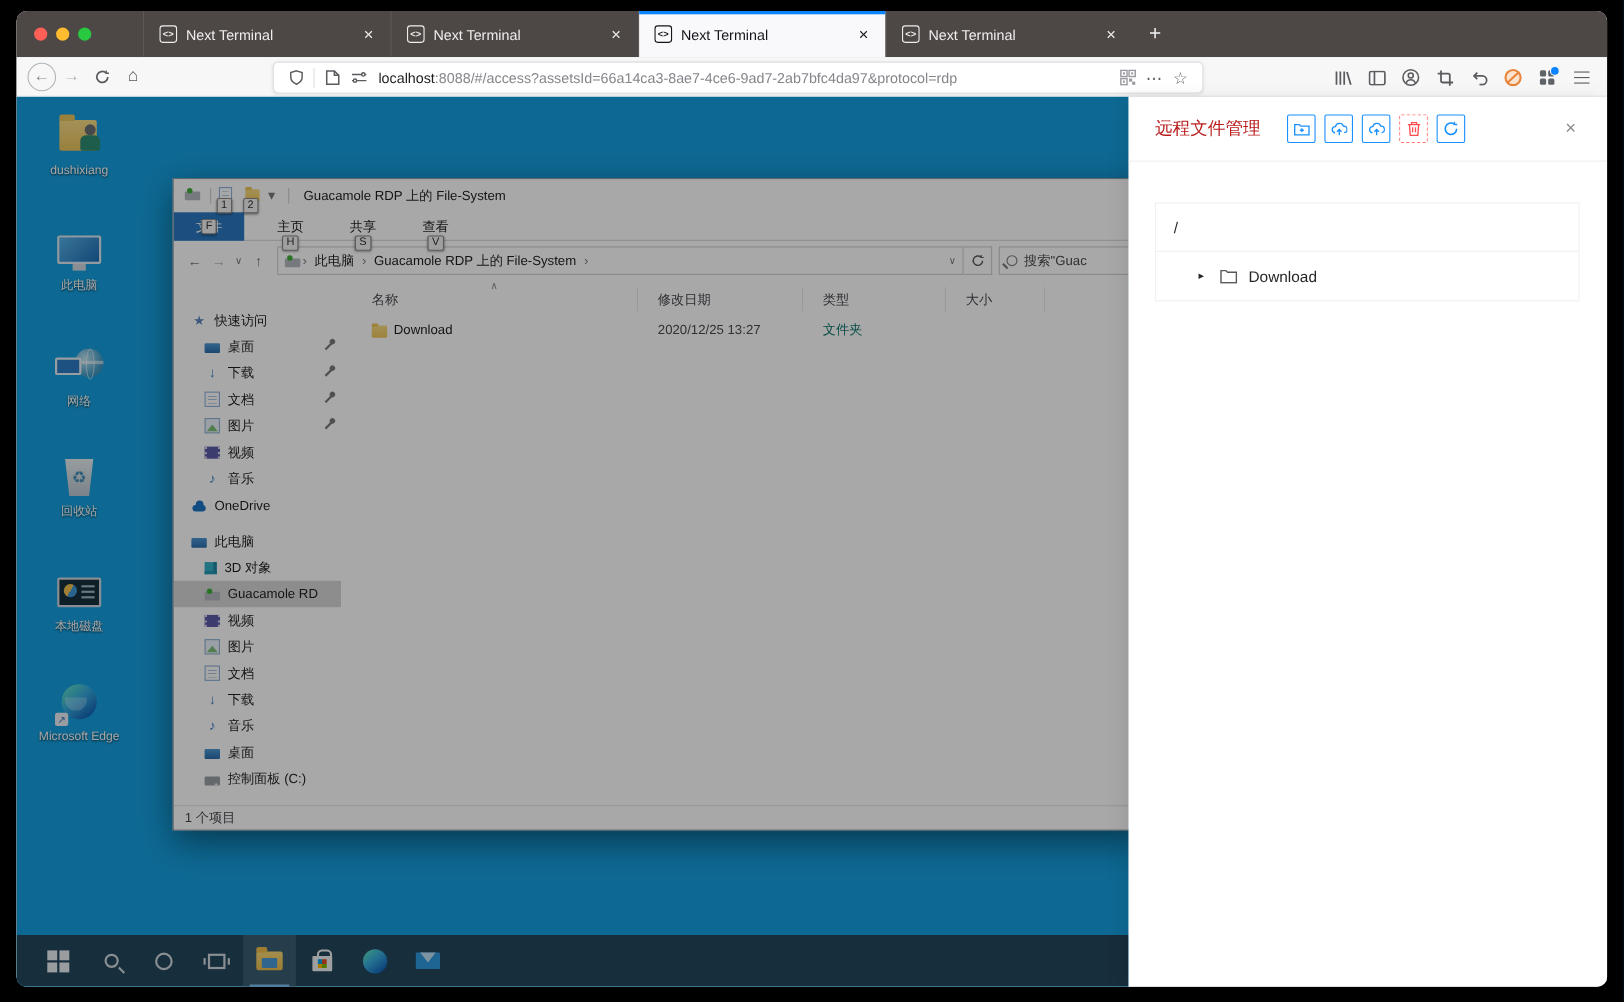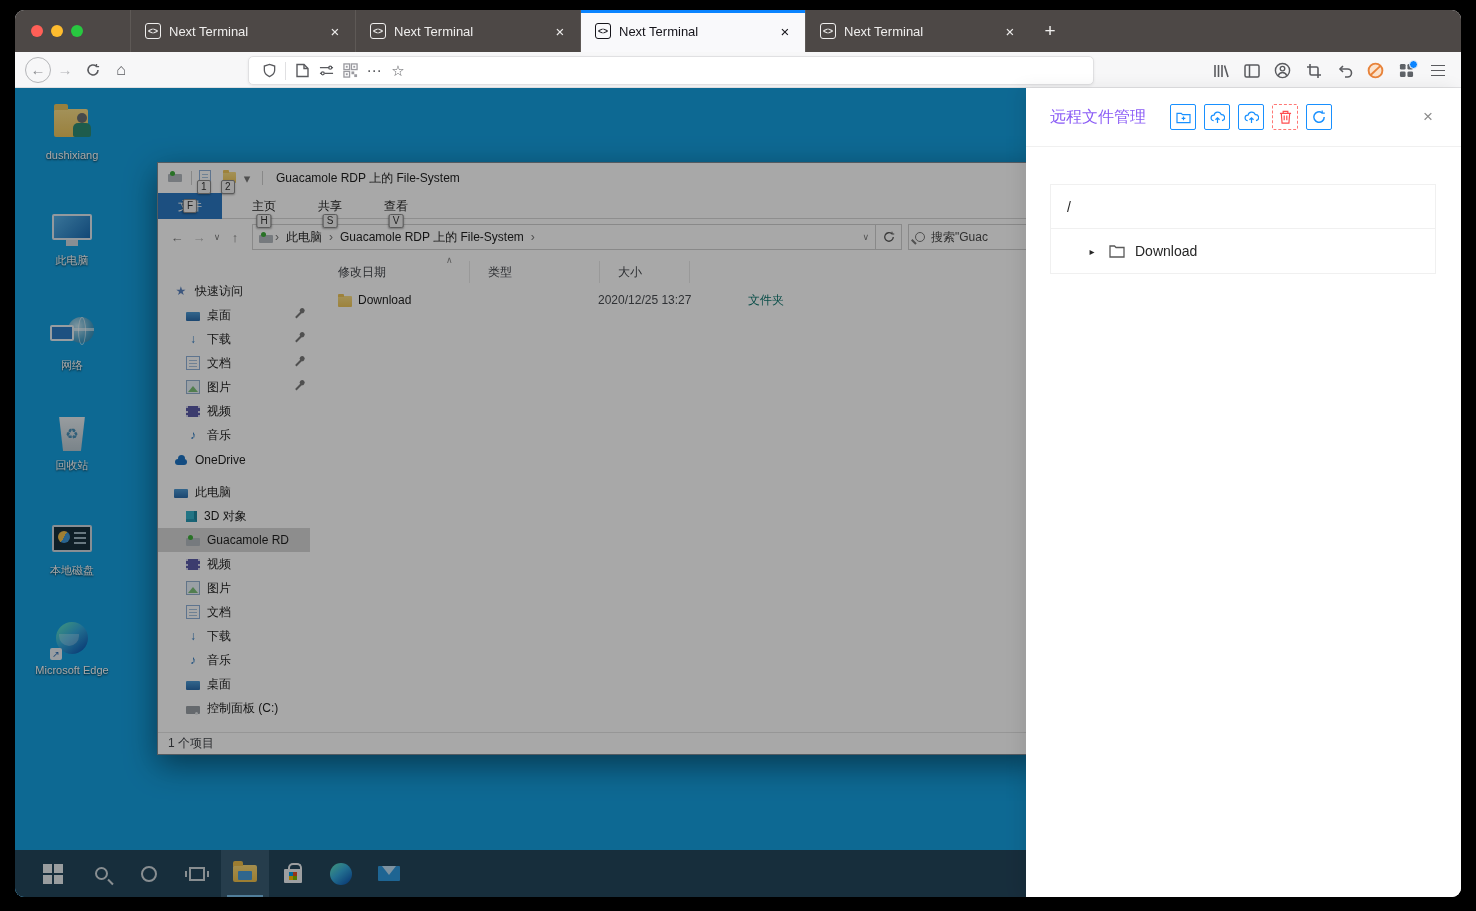--- a/index.html
+++ b/index.html
@@ -182,21 +182,21 @@
   .tedge{width:22px;height:22px;border-radius:50%;background:linear-gradient(140deg,#5fe0c0 5%,#35aadc 45%,#1565b8 85%);}
   .tmail{position:relative;width:22px;height:15px;background:#2e9ae0;border-radius:1px;overflow:hidden;}
   .tmail::before{content:"";position:absolute;left:-3px;top:-9px;width:28px;height:18px;background:#bfe0f5;
     transform:rotate(0);clip-path:polygon(0 0,100% 0,50% 100%);}
 
   
   .drawer{position:absolute;left:1011px;top:0;width:435px;height:809px;background:#fff;
     box-shadow:-6px 0 16px rgba(0,0,0,.08);}
   .dheader{position:absolute;left:0;top:0;width:100%;height:59px;border-bottom:1px solid #f0f0f0;
     display:flex;align-items:center;padding:0 24px;}
-  .dtitle{font-size:16px;color:#8b5cf6;font-weight:500;margin-right:24px;white-space:nowrap;}
+  .dtitle{font-size:16px;color:#b91c1c;font-weight:500;margin-right:24px;white-space:nowrap;}
   .dbtn{width:26px;height:26px;border:1px solid #1890ff;border-radius:2px;color:#1890ff;display:flex;
     align-items:center;justify-content:center;margin-right:8px;background:#fff;flex:none;}
   .dbtn.danger{border:1px dashed #ff7875;color:#ff4d4f;}
   .dclose{position:absolute;right:22px;top:18px;width:22px;height:22px;color:#8c8c8c;font-size:17px;
     display:flex;align-items:center;justify-content:center;}
   .dbox{position:absolute;left:24px;right:25px;top:96px;border:1px solid #f0f0f0;background:#fff;}
   .dpath{height:44px;display:flex;align-items:center;padding:0 16px;font-size:14px;color:#262626;
     border-bottom:1px solid #f0f0f0;}
   .dnode{height:44px;display:flex;align-items:center;padding:0 16px;font-size:14px;color:#262626;gap:10px;}
   .dcaret{color:#262626;font-size:10px;width:14px;text-align:center;margin-left:18px;}
@@ -261,20 +261,21 @@
         </svg>
       </span>
       <span class="urlicon">
         <svg width="15" height="15" viewBox="0 0 16 16" fill="none" stroke="#5a5b5f" stroke-width="1.4">
           <path d="M1 5h10M13.5 5H15"></path>
             <circle cx="12" cy="5" r="1.6"></circle>
           <path d="M1 11h1.5M6 11h9"></path>
             <circle cx="4" cy="11" r="1.6"></circle>
         </svg>
       </span>
+      <span class="urltext"><b>localhost</b><span>:8088/#/access?assetsId=66a14ca3-8ae7-4ce6-9ad7-2ab7bfc4da97&amp;protocol=rdp</span></span>
       <span class="urlicon">
         <svg width="15" height="15" viewBox="0 0 16 16" fill="#9a9aa0">
           <rect x="1" y="1" width="6" height="6" fill="none" stroke="#9a9aa0" stroke-width="1.4"></rect>
           <rect x="3" y="3" width="2" height="2"></rect>
           <rect x="9" y="1" width="6" height="6" fill="none" stroke="#9a9aa0" stroke-width="1.4"></rect>
           <rect x="11" y="3" width="2" height="2"></rect>
           <rect x="1" y="9" width="6" height="6" fill="none" stroke="#9a9aa0" stroke-width="1.4"></rect>
           <rect x="3" y="11" width="2" height="2"></rect>
           <rect x="9" y="9" width="3" height="3"></rect>
             <rect x="12" y="12" width="3" height="3"></rect>
@@ -519,20 +520,21 @@
             </div>
           <div class="nitem">
               <span class="mi mi-hdd"></span>
               <span>控制面板 (C:)</span>
             </div>
         </div>
 
         <div class="elist">
           <div class="ehead">
             <span class="sortmark">∧</span>
+            <div class="hcell" style="width:260px;">名称</div>
             <div class="hcell" style="width:150px;">修改日期</div>
             <div class="hcell" style="width:130px;">类型</div>
             <div class="hcell" style="width:90px;">大小</div>
           </div>
           <div class="erow">
             <div class="rcell" style="width:260px;">
                 <span class="mi mi-folder"></span>
                 <span>Download</span>
               </div>
             <div class="rcell" style="width:150px;color:#4a4d52;">2020/12/25 13:27</div>

